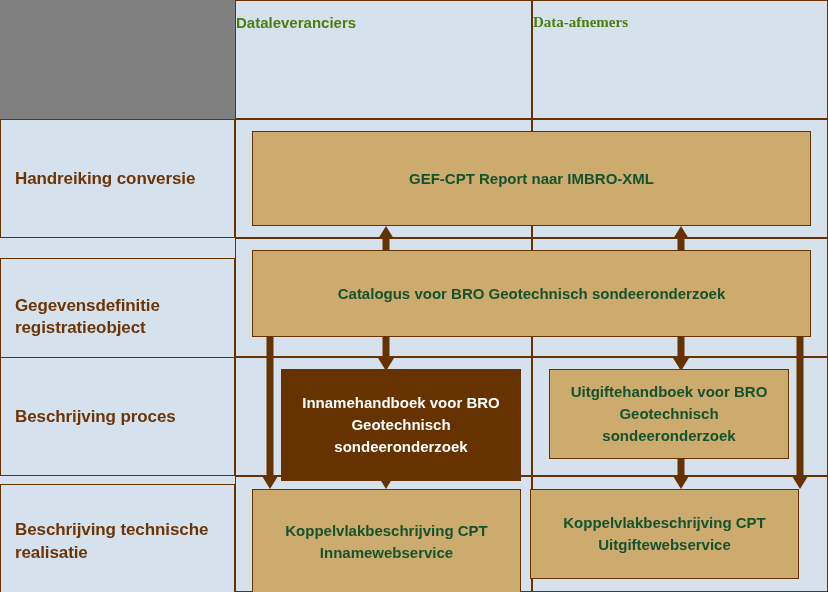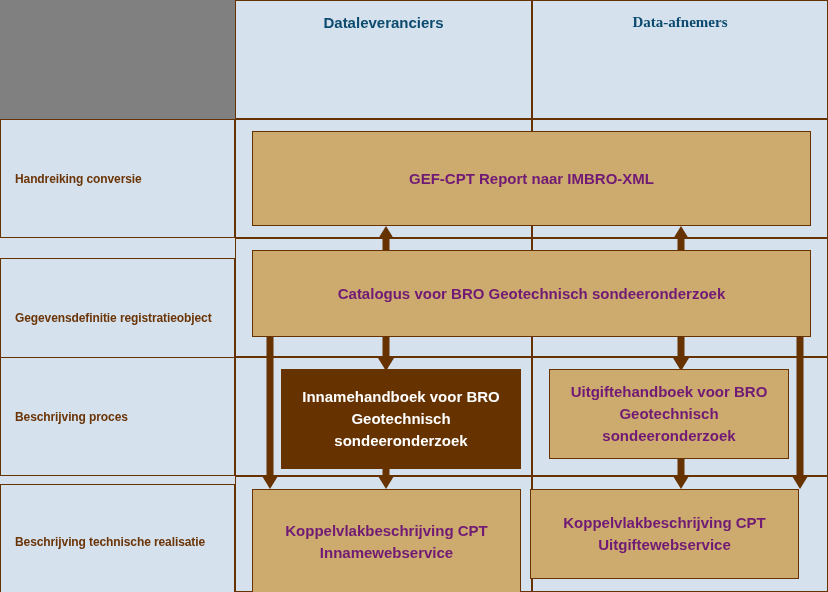--- a/index.html
+++ b/index.html
@@ -29,47 +29,47 @@
     background: #808080;
     border-color: #808080;
   }
   .row-label {
     position: absolute;
     left: 14px;
     right: 10px;
     top: 50%;
     transform: translateY(-50%);
     color: #6b3508;
-    font-size: 12px;
+    font-size: 17px;
     font-weight: bold;
     line-height: 1.35;
     letter-spacing: -0.1px;
   }
   .col-header {
     position: absolute;
     left: 0;
     right: 0;
     top: 13px;
-    text-align: center;
-    color: #0c4a6e;
+    text-align: left;
+    color: #4d7c0f;
     font-size: 15px;
     font-weight: bold;
   }
 
   
   .box {
     position: absolute;
     box-sizing: border-box;
     border: 1px solid #663300;
     background: #cdaa6d;
     display: flex;
     align-items: center;
     justify-content: center;
     text-align: center;
-    color: #701a75;
+    color: #14532d;
     font-size: 15px;
     font-weight: bold;
     line-height: 1.45;
     z-index: 3;
   }
   .box.dark {
     background: #663300;
     border-color: #663300;
     color: #ffffff;
   }
@@ -187,21 +187,21 @@
   </div>
 
   <div class="box" style="left:252px;top:131px;width:559px;height:95px;">
     <span>GEF-CPT Report naar IMBRO-XML</span>
   </div>
 
   <div class="box" style="left:252px;top:250px;width:559px;height:87px;">
     <span>Catalogus voor BRO Geotechnisch sondeeronderzoek</span>
   </div>
 
-  <div class="box dark" style="left:281px;top:369px;width:240px;height:100px;">
+  <div class="box dark" style="left:281px;top:369px;width:240px;height:112px;">
     <span>Innamehandboek voor BRO Geotechnisch sondeeronderzoek</span>
   </div>
 
   <div class="box" style="left:549px;top:369px;width:240px;height:90px;">
     <span>Uitgiftehandboek voor BRO Geotechnisch sondeeronderzoek</span>
   </div>
 
   <div class="box" style="left:252px;top:489px;width:269px;height:105px;">
     <span>Koppelvlakbeschrijving CPT Innamewebservice</span>
   </div>

